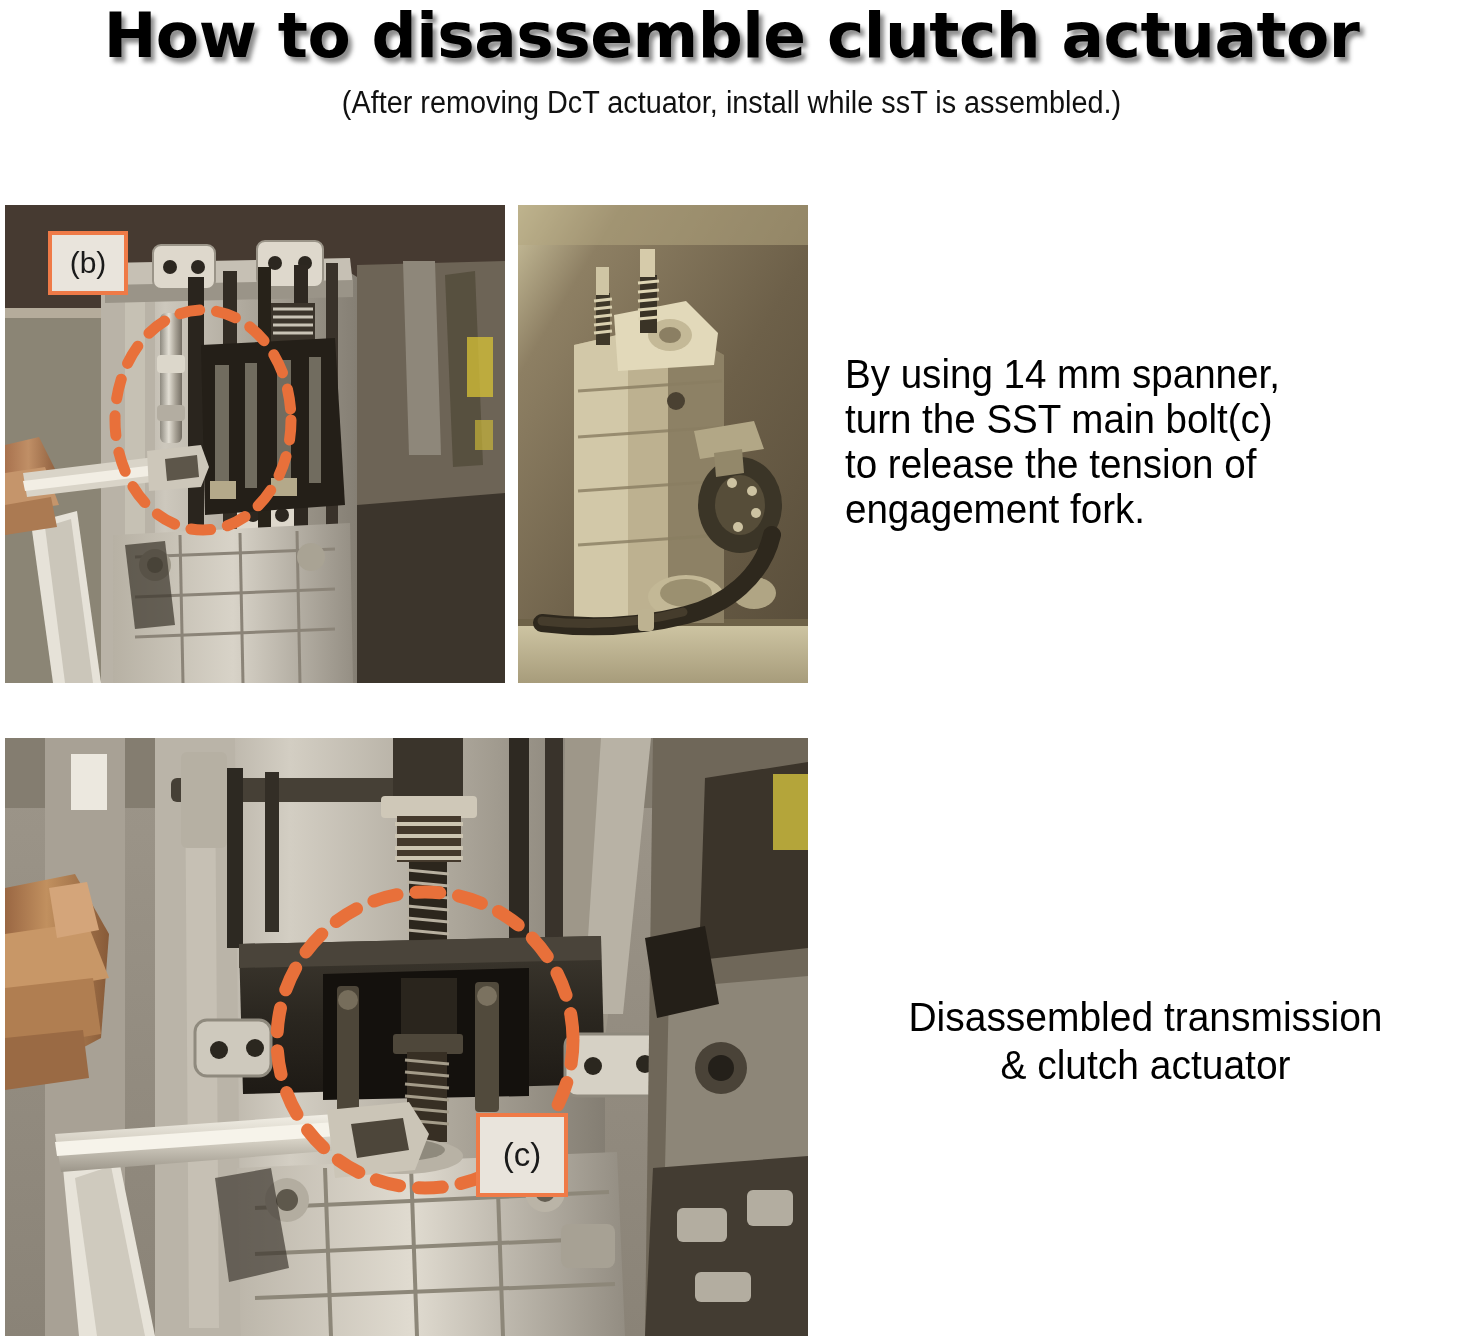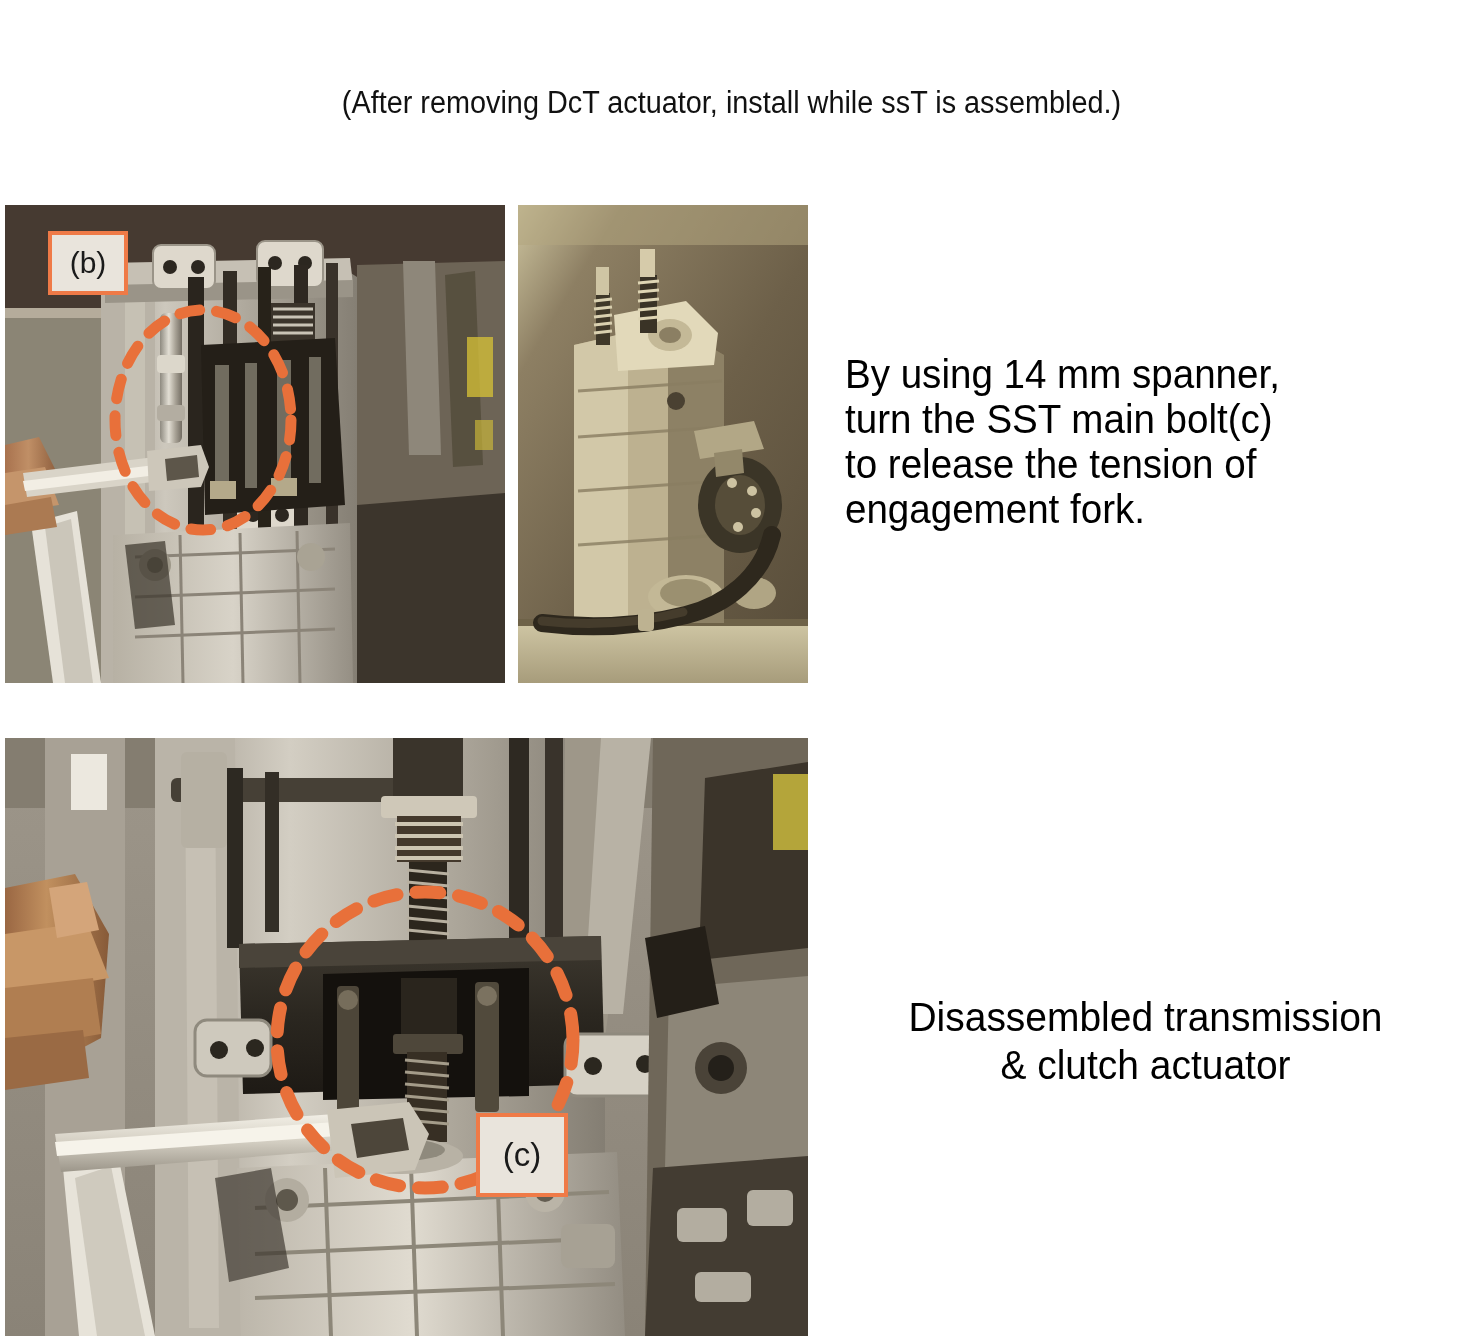--- a/index.html
+++ b/index.html
@@ -112,20 +112,21 @@
     text-align: center;
     transform: scaleX(0.95);
     transform-origin: center top;
   }
   .caption-line { display: block; white-space: nowrap; }
 </style>
 </head>
 <body>
 
 <div id="header">
+  <div id="page-title">How to disassemble clutch actuator</div>
   <div id="page-subtitle">(After removing DcT actuator, install while ssT is assembled.)</div>
 </div>
 
 <div class="photo-frame" id="photo-top-left">
   <svg viewBox="0 0 500 478" preserveAspectRatio="none">
     <defs>
       <linearGradient id="wallGrad" x1="0" y1="0" x2="0" y2="1">
         <stop offset="0%" stop-color="#4c4037"></stop>
         <stop offset="38%" stop-color="#584a3e"></stop>
         <stop offset="40%" stop-color="#8d8373"></stop>

